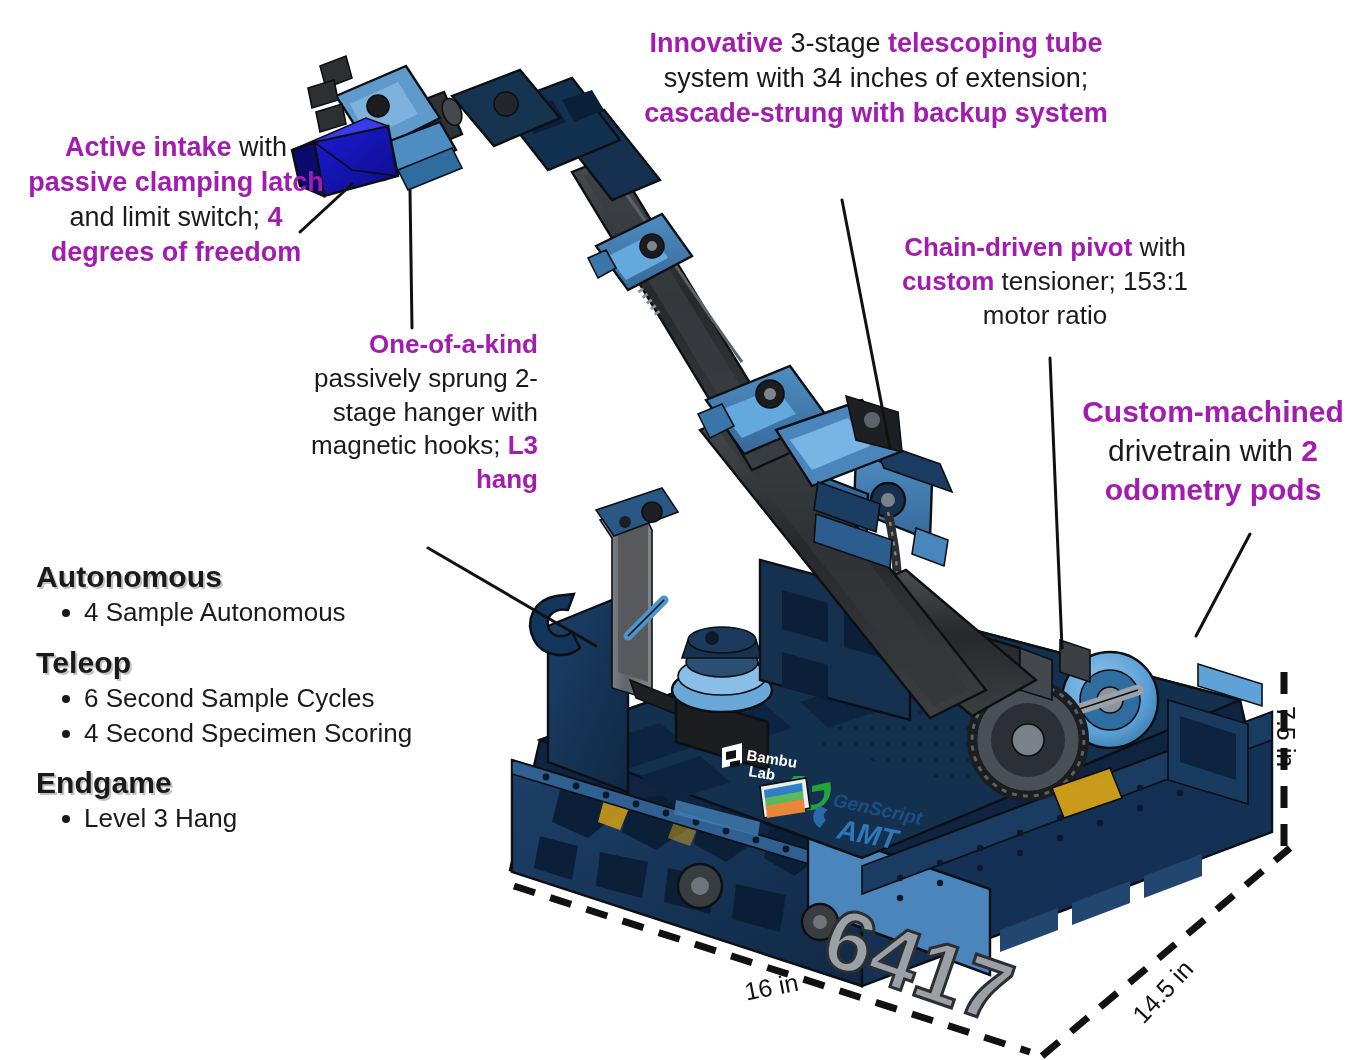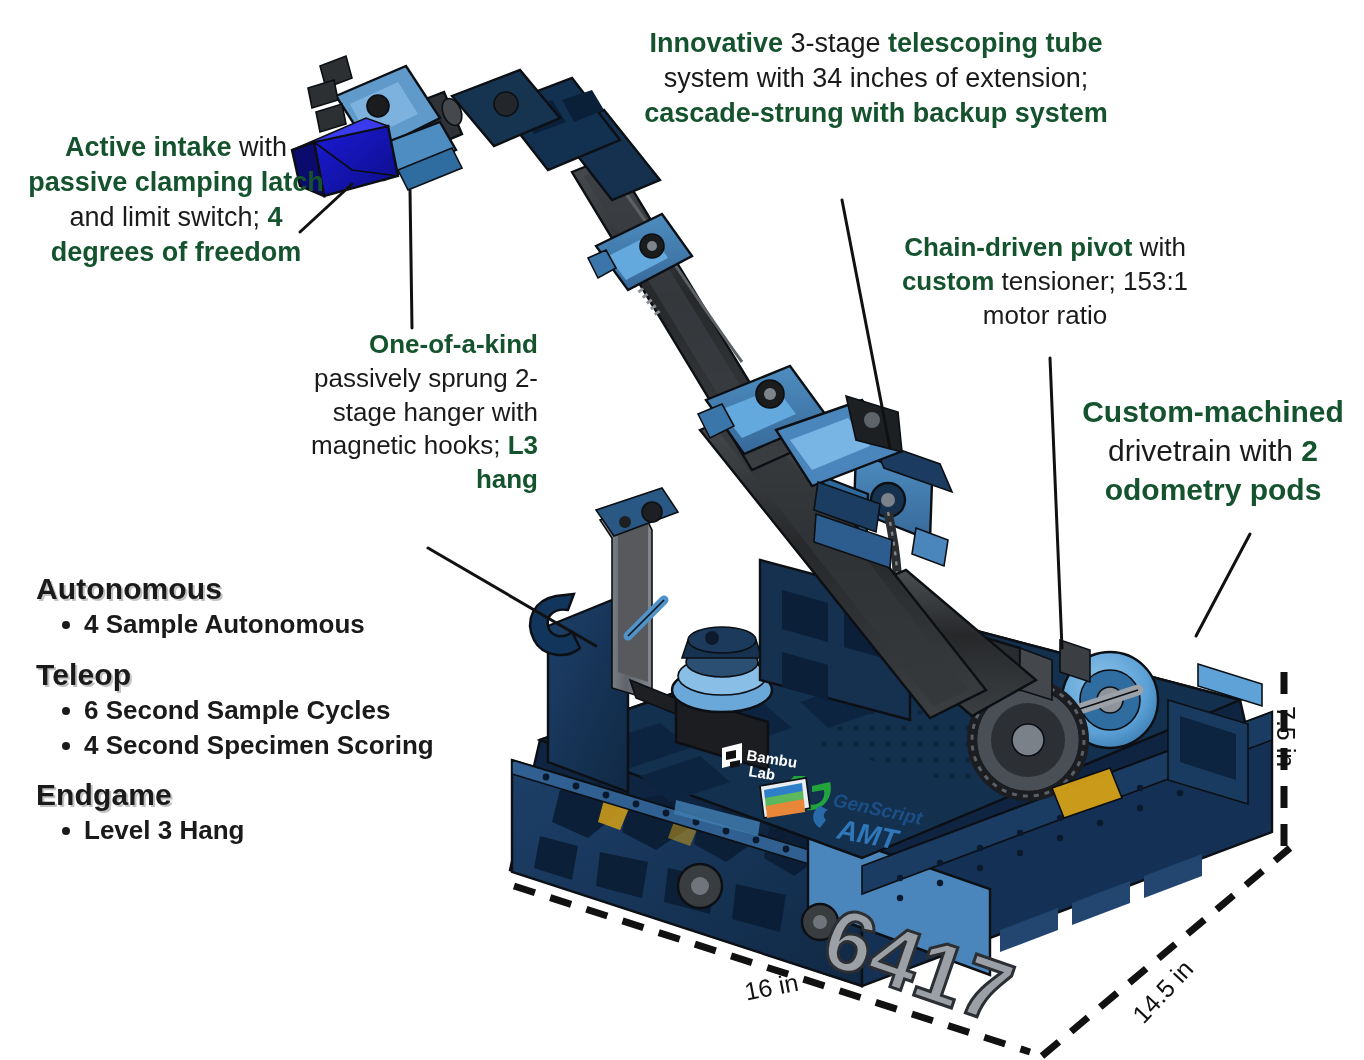--- a/index.html
+++ b/index.html
@@ -5,39 +5,39 @@
   html,body{margin:0;padding:0;background:#ffffff;}
   body{
     width:1364px;height:1060px;position:relative;overflow:hidden;
     font-family:"Liberation Sans", sans-serif;
     color:#111;
   }
   .stage{position:absolute;inset:0;width:1364px;height:1060px;}
 
   
   .callout{position:absolute;text-align:center;line-height:1.30;color:#1a1a1a;}
-  .callout b{color:#14532d;font-weight:700;}
+  .callout b{color:#a21caf;font-weight:700;}
 
   #callout-intake{left:16px;top:130px;width:300px;font-size:27px;font-weight:400;margin-left:10px;}
   #callout-telescope{left:636px;top:26px;width:480px;font-size:27px;}
   #callout-pivot{left:880px;top:218px;width:330px;font-size:26px;margin-top:13px;}
   #callout-drivetrain{left:1068px;top:392px;width:290px;font-size:30px;}
   #callout-hanger{left:268px;top:328px;width:270px;font-size:26px;text-align:right;}
 
   
   #achievements{position:absolute;left:36px;top:556px;width:520px;}
   .ach-head{
-    font-size:30px;font-weight:700;color:#1a1a1a;margin:16px 0 2px 0;letter-spacing:.1px;
+    font-size:30px;font-weight:700;color:#1a1a1a;margin:4px 0 2px 0;letter-spacing:.1px;
     text-shadow:2px 2px 0 rgba(120,120,120,.45);
   }
   .ach-group{margin-bottom:16px;}
   .ach-group:last-child{margin-bottom:0;}
   ul.ach-list{margin:0 0 0 6px;padding:0 0 0 42px;list-style:none;}
   ul.ach-list li{
-    font-size:26px;font-weight:700;color:#1a1a1a;line-height:1.30;
+    font-size:26px;font-weight:400;color:#1a1a1a;line-height:1.30;
     position:relative;margin:1px 0;
   }
   ul.ach-list li::before{
     content:"";position:absolute;left:-22px;top:13px;
     width:8px;height:8px;border-radius:50%;background:#1a1a1a;
   }
 
   
   .dim{position:absolute;font-size:25px;color:#111;white-space:nowrap;font-weight:400;}
   #dim-width{left:742px;top:978px;transform:rotate(-11deg);transform-origin:left top;}

